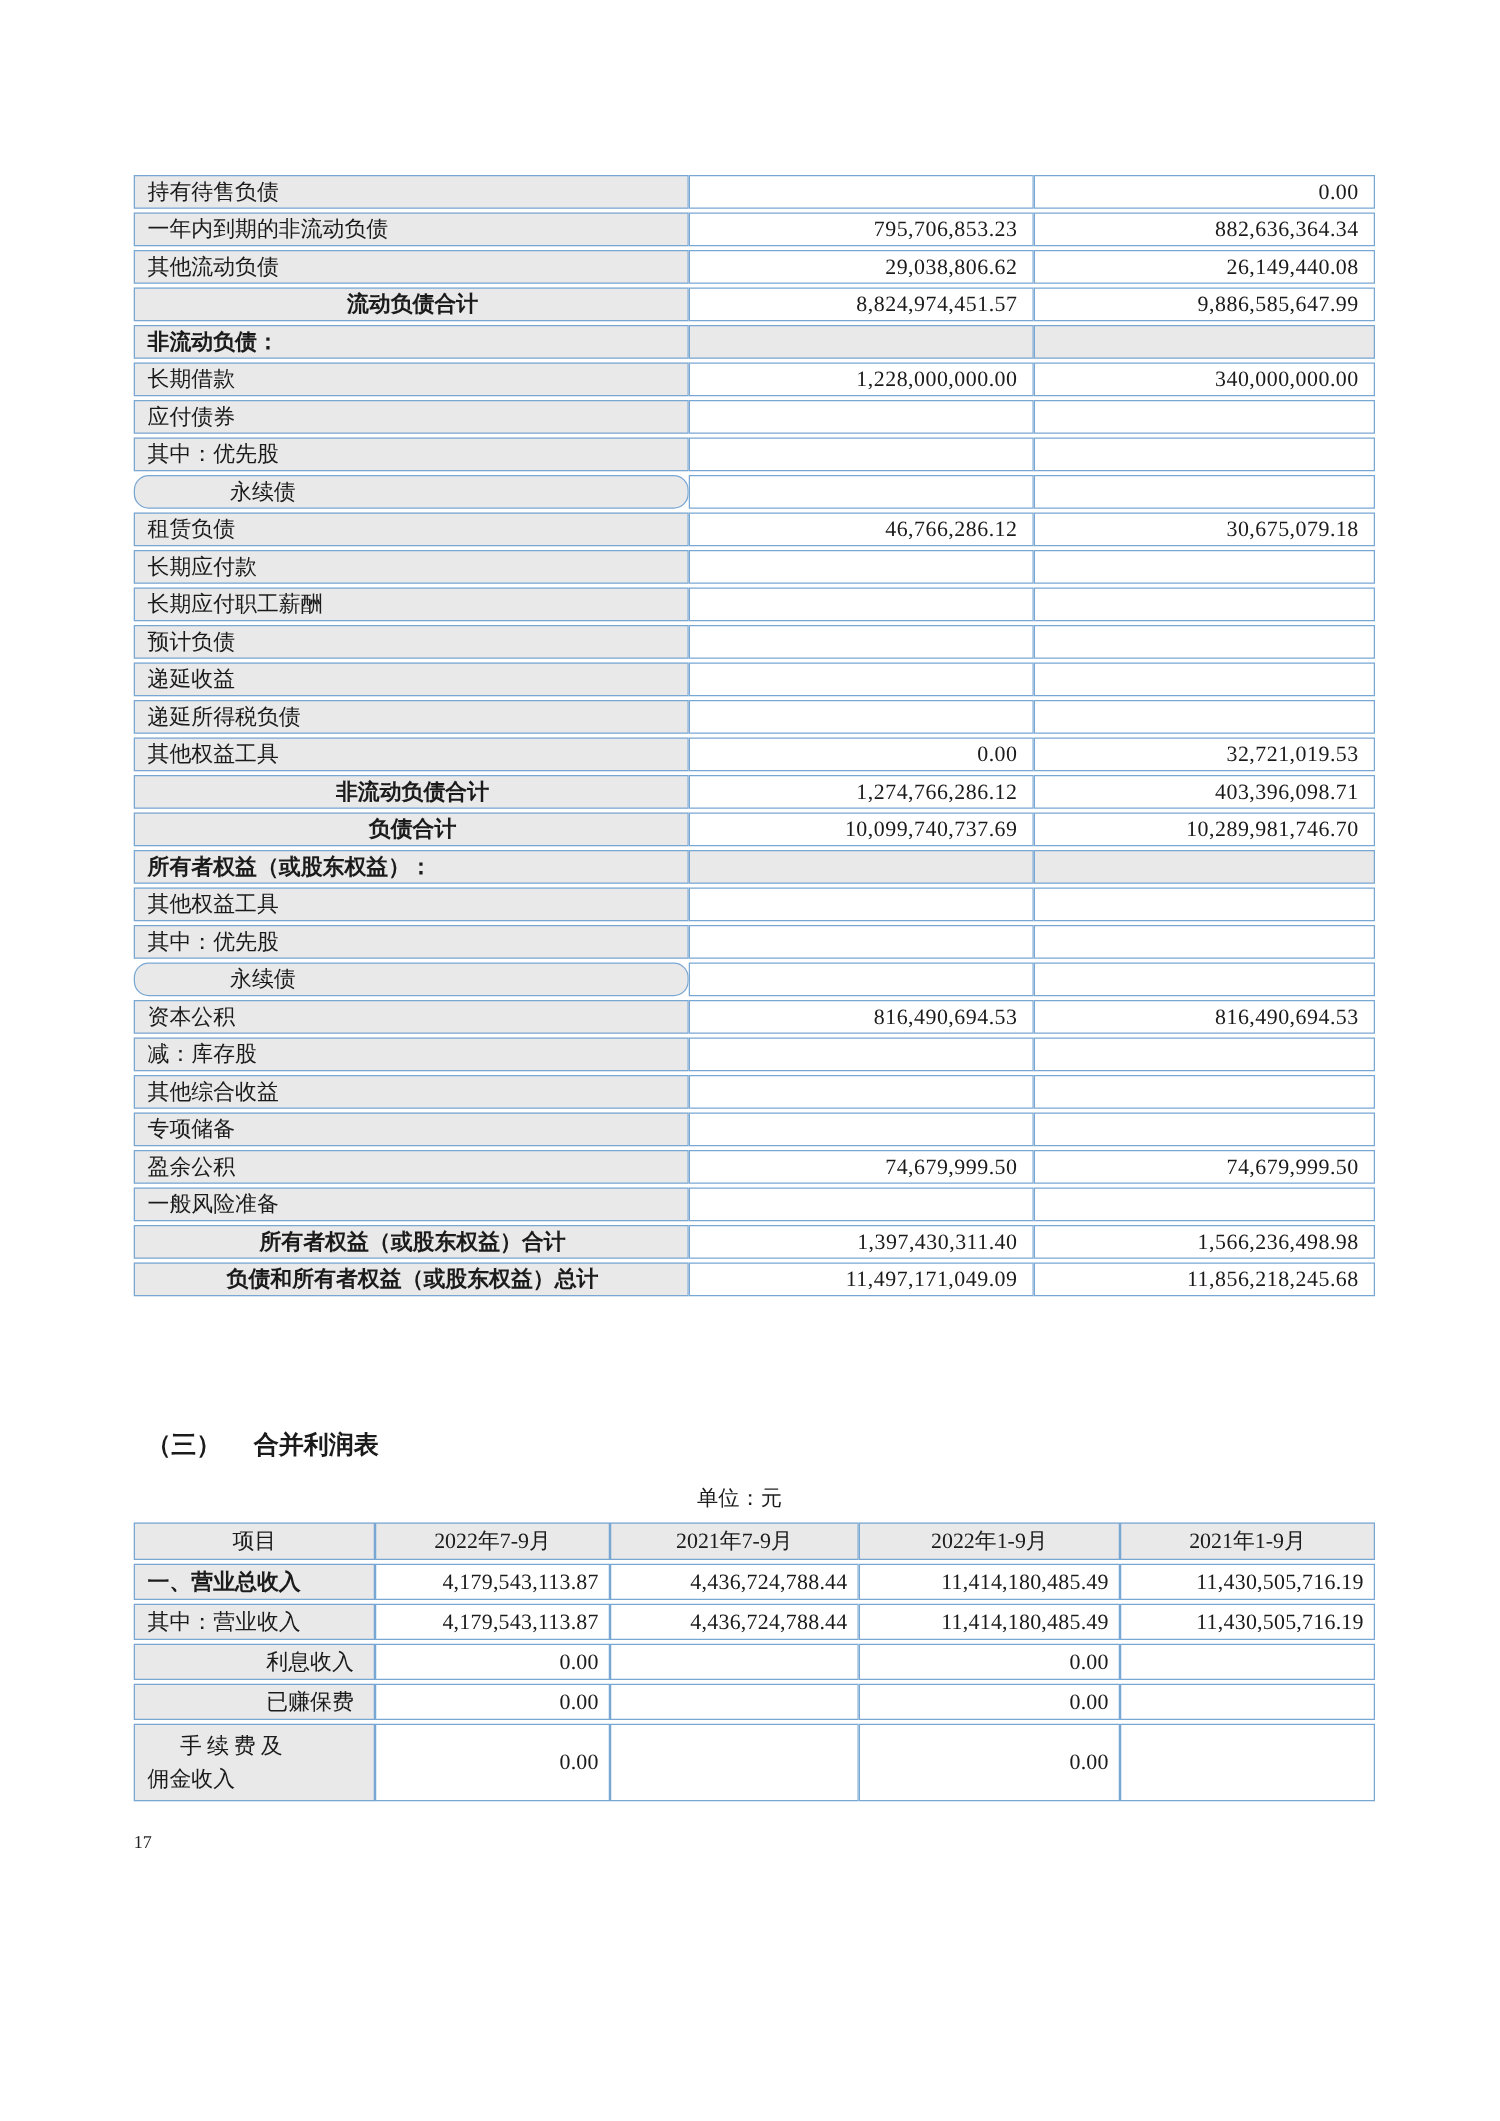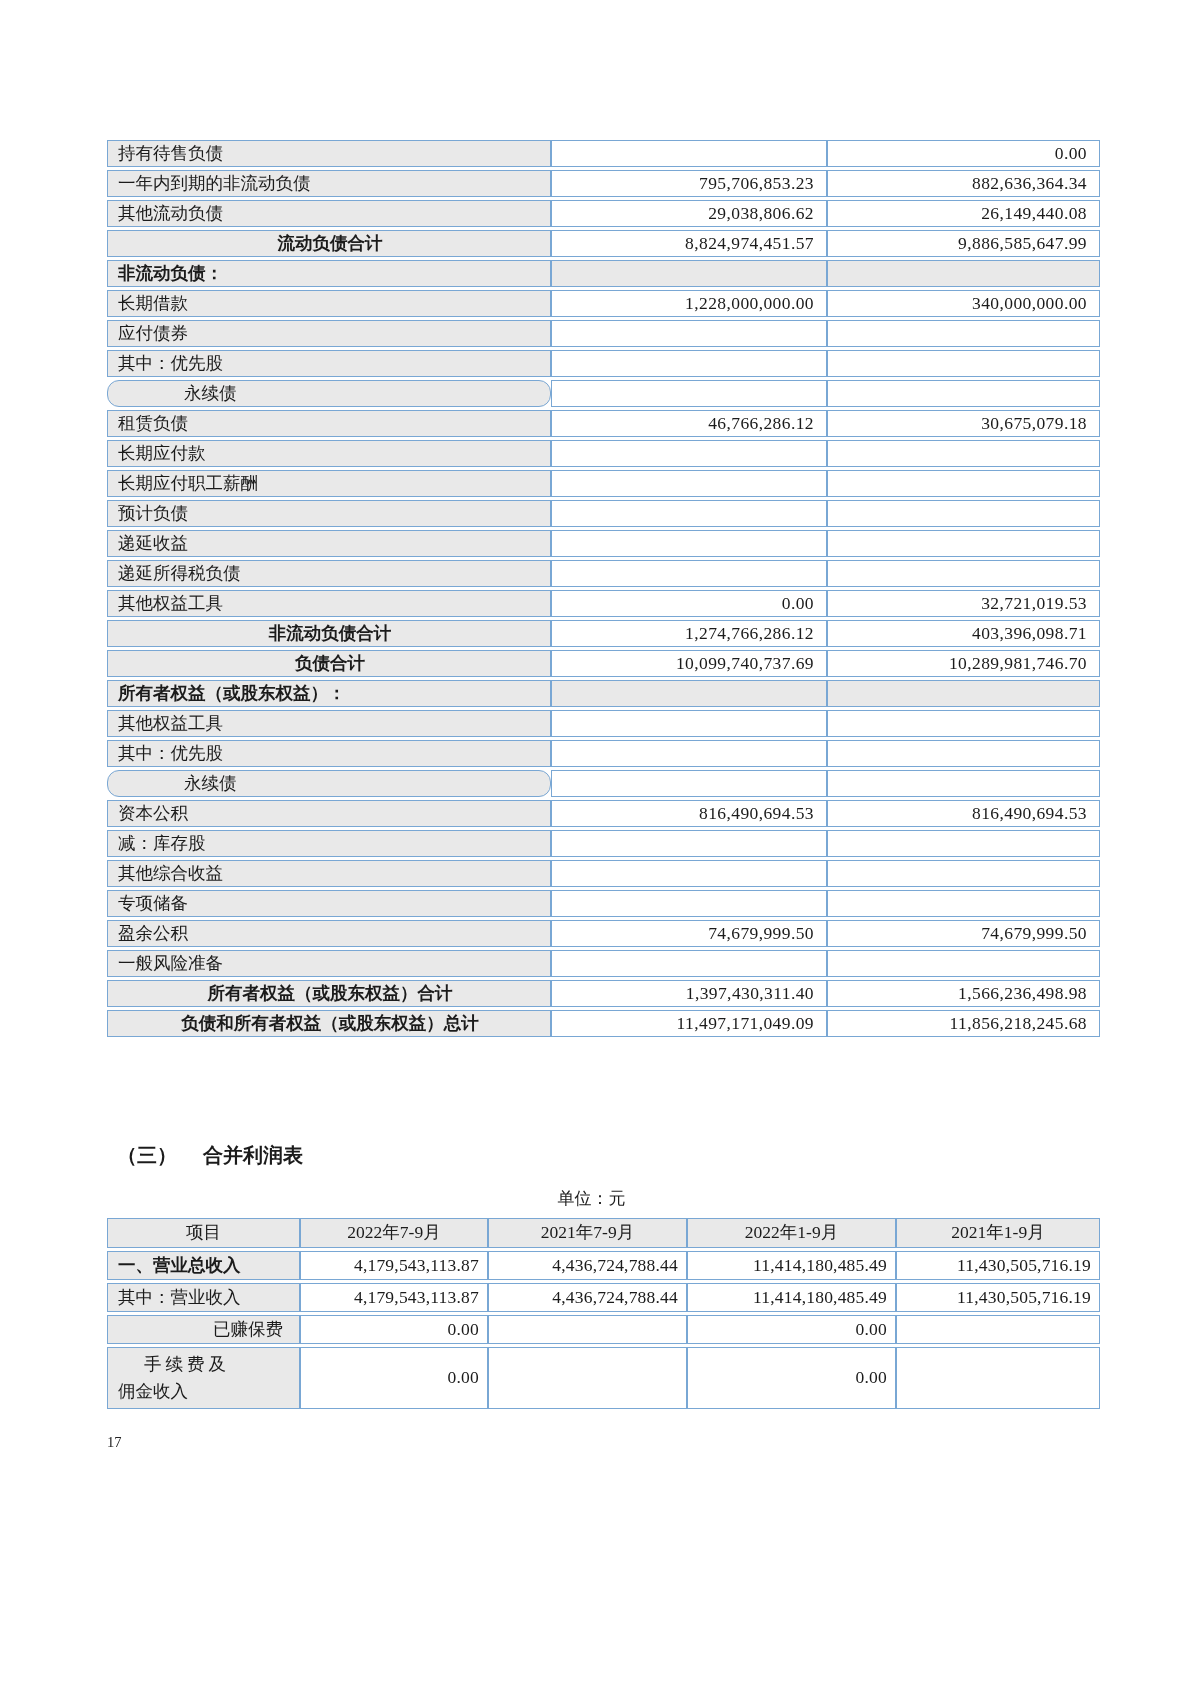--- a/index.html
+++ b/index.html
@@ -277,20 +277,29 @@
   <tr class="row-item">
     <td class="lbl">
       <span class="lbl-in">其中：营业收入</span>
     </td>
     <td class="num">4,179,543,113.87</td>
     <td class="num">4,436,724,788.44</td>
     <td class="num">11,414,180,485.49</td>
     <td class="num">11,430,505,716.19</td>
   </tr>
 
+  <tr class="row-right">
+    <td class="lbl">
+      <span class="lbl-in">利息收入</span>
+    </td>
+    <td class="num">0.00</td>
+    <td class="num"></td>
+    <td class="num">0.00</td>
+    <td class="num"></td>
+  </tr>
 
   <tr class="row-right">
     <td class="lbl">
       <span class="lbl-in">已赚保费</span>
     </td>
     <td class="num">0.00</td>
     <td class="num"></td>
     <td class="num">0.00</td>
     <td class="num"></td>
   </tr>

